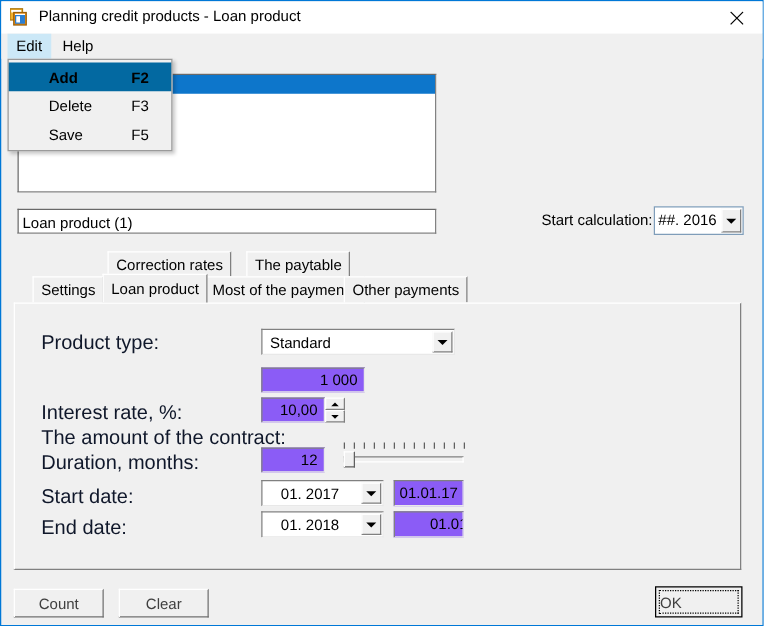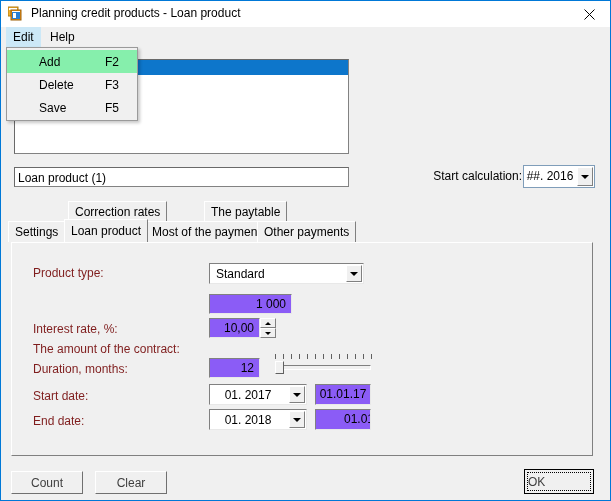--- a/index.html
+++ b/index.html
@@ -73,21 +73,21 @@
     z-index: 50;
     padding: 2px 0;
   }
   .menu-item {
     position: relative;
     height: 23px;
     display: flex; align-items: center;
     font-size: 12px; color: #000;
     cursor: default;
   }
-  .menu-item.selected { background: #86efac; }
+  .menu-item.selected { background: #0369a1; font-weight: bold; }
   .menu-item .mi-label { position: absolute; left: 32px; }
   .menu-item .mi-key { position: absolute; left: 98px; }
 
   
   #listbox {
     position: absolute; left: 13px; top: 58px;
     width: 335px; height: 95px;
     background: #ffffff;
     border: 1px solid #828282;
     border-top-color: #696969;
@@ -151,21 +151,21 @@
     display: flex; align-items: center; justify-content: center;
   }
   .tri-down {
     width: 0; height: 0;
     border-left: 4px solid transparent;
     border-right: 4px solid transparent;
     border-top: 4px solid #000000;
   }
 
   
-  #tabs-wrap { position: absolute; left: 2px; top: 200px; width: 582px; text-decoration: underline; }
+  #tabs-wrap { position: absolute; left: 20px; top: 200px; width: 582px; text-decoration: underline; }
   .tab-row { position: relative; height: 21px; }
   .tab {
     position: absolute; top: 0;
     height: 21px;
     font-size: 12px;
     color: #000;
     background: #f0f0f0;
     border: 1px solid #ffffff;
     border-right-color: #808080;
     border-bottom: none;
@@ -191,22 +191,22 @@
     background: #f0f0f0;
     border: 1px solid #ffffff;
     border-right-color: #808080;
     border-bottom-color: #808080;
     box-sizing: border-box;
   }
 
   
   .field-label {
     position: absolute;
-    font-size: 12px;
-    color: #7f1d1d;
+    font-size: 16px;
+    color: #0f172a;
     white-space: nowrap;
   }
   .sunken {
     background: #8b5cf6;
     border: 1px solid #808080;
     border-right-color: #e8e8e8;
     border-bottom-color: #e8e8e8;
     box-sizing: border-box;
   }
   .textbox {
@@ -365,21 +365,21 @@
     <div class="combo-arrow-btn">
       <div class="tri-down"></div>
     </div>
   </div>
 
   <div id="tabs-wrap">
     <div class="tab-row">
       <div class="tab" style="left:65px;">
         <span>Correction rates</span>
       </div>
-      <div class="tab" style="left:176px;margin-left:25px;">
+      <div class="tab" style="left:176px;">
         <span>The paytable</span>
       </div>
     </div>
     <div class="tab-row" style="margin-top:-1px;">
       <div class="tab" style="left:5px;">
         <span>Settings</span>
       </div>
       <div class="tab active" style="left:61px;">
         <span>Loan product</span>
       </div>

